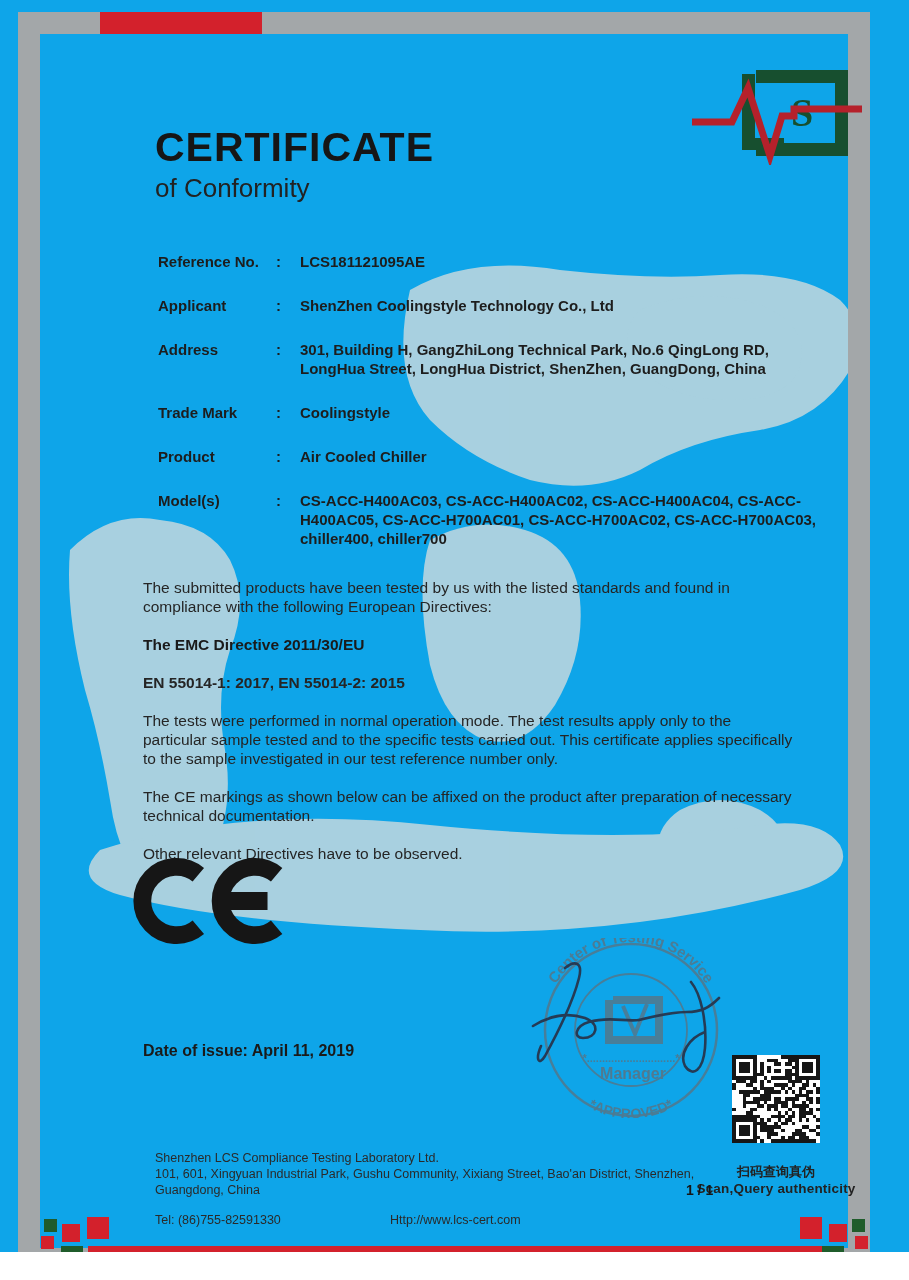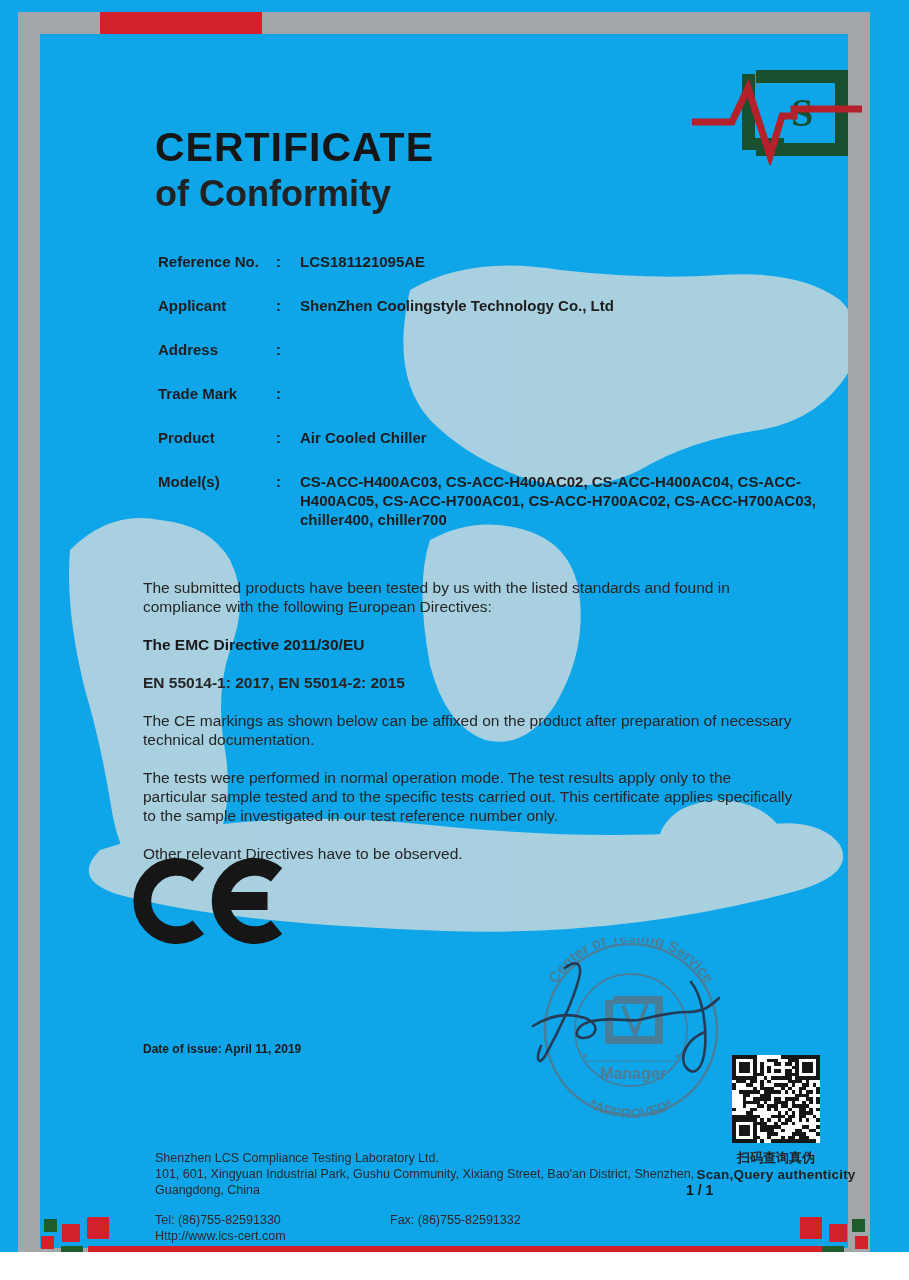--- a/index.html
+++ b/index.html
@@ -9,44 +9,44 @@
   .frame{position:absolute;left:18px;top:12px;width:852px;height:1258px;border:22px solid #a3a7a9;box-sizing:border-box;}
   .frame-red-top{position:absolute;left:100px;top:12px;width:162px;height:22px;background:#d3212c;}
   
   .sq{position:absolute;}
   .redbar{position:absolute;left:88px;top:1246px;width:734px;height:22px;background:#d3212c;}
   
   .wm{position:absolute;left:40px;top:250px;width:830px;height:740px;pointer-events:none;}
   
   .titleblock{position:absolute;left:155px;top:126px;}
   .title{font-size:41px;font-weight:bold;letter-spacing:1px;color:#161616;line-height:1.05;}
-  .subtitle{font-size:36px;font-weight:bold;color:#222;margin-top:4px;}
+  .subtitle{font-size:26px;font-weight:normal;color:#222;margin-top:4px;}
   .logo{position:absolute;left:690px;top:70px;}
   
   .fields{position:absolute;left:158px;top:252px;width:665px;}
   .frow{display:grid;grid-template-columns:118px 24px 1fr;margin-bottom:25px;font-size:15px;font-weight:bold;line-height:19px;color:#1d1d1d;}
   .frow .lbl{white-space:nowrap;}
   .frow .sep{text-align:left;}
   
   .bodytext{position:absolute;left:143px;top:578px;width:655px;font-size:15.5px;line-height:19px;color:#252525;}
   .bodytext p{margin:0 0 19px 0;}
   .bodytext .b{font-weight:bold;color:#1a1a1a;}
   .std{margin:0;font-weight:bold;}
   
   .ce{position:absolute;left:128px;top:842px;}
   
-  .dateline{position:absolute;left:143px;top:1042px;font-size:12px;font-weight:bold;color:#1a1a1a;}
+  .dateline{position:absolute;left:143px;top:1042px;font-size:16px;font-weight:bold;color:#1a1a1a;}
   
   .stamp{position:absolute;left:505px;top:938px;}
   
   .qrwrap{position:absolute;left:690px;top:1055px;width:172px;text-align:center;}
   .qr{width:88px;height:88px;margin:0 auto;display:grid;grid-template-columns:repeat(25,1fr);grid-template-rows:repeat(25,1fr);background:#fff;}
   .qr div{background:#fff;}
   .qr div.on{background:#161616;}
-  .qr-cap-cn{font-size:13px;font-weight:bold;margin-top:6px;color:#222;}
+  .qr-cap-cn{font-size:13px;font-weight:bold;margin-top:20px;color:#222;}
   .qr-cap-en{font-size:13.5px;font-weight:bold;color:#222;letter-spacing:0.2px;}
   
   .footer{position:absolute;left:155px;top:1150px;width:548px;font-size:12.5px;line-height:16px;color:#2a2a2a;}
   .fcols{display:grid;grid-template-columns:235px 1fr;}
   .pagenum{position:absolute;left:686px;top:1182px;font-size:14px;font-weight:bold;color:#161616;}
 </style>
 </head>
 <body>
 
 <div class="sheet">
@@ -101,43 +101,45 @@
       <span class="val">LCS181121095AE</span>
     </div>
     <div class="frow">
       <span class="lbl">Applicant</span>
       <span class="sep">:</span>
       <span class="val">ShenZhen Coolingstyle Technology Co., Ltd</span>
     </div>
     <div class="frow">
       <span class="lbl">Address</span>
       <span class="sep">:</span>
+      <span class="val">301, Building H, GangZhiLong Technical Park, No.6 QingLong RD, LongHua Street, LongHua District, ShenZhen, GuangDong, China</span>
     </div>
     <div class="frow">
       <span class="lbl">Trade Mark</span>
       <span class="sep">:</span>
+      <span class="val">Coolingstyle</span>
     </div>
     <div class="frow">
       <span class="lbl">Product</span>
       <span class="sep">:</span>
       <span class="val">Air Cooled Chiller</span>
     </div>
     <div class="frow">
       <span class="lbl">Model(s)</span>
       <span class="sep">:</span>
       <span class="val">CS-ACC-H400AC03, CS-ACC-H400AC02, CS-ACC-H400AC04, CS-ACC-H400AC05, CS-ACC-H700AC01, CS-ACC-H700AC02, CS-ACC-H700AC03, chiller400, chiller700</span>
     </div>
   </div>
 
   <div class="bodytext">
     <p>The submitted products have been tested by us with the listed standards and found in compliance with the following European Directives:</p>
     <p class="b">The EMC Directive 2011/30/EU</p>
     <p class="std">EN 55014-1: 2017, EN 55014-2: 2015</p>
+    <p>The tests were performed in normal operation mode. The test results apply only to the particular sample tested and to the specific tests carried out. This certificate applies specifically to the sample investigated in our test reference number only.</p>
     <p>The CE markings as shown below can be affixed on the product after preparation of necessary technical documentation.</p>
-    <p>The tests were performed in normal operation mode. The test results apply only to the particular sample tested and to the specific tests carried out. This certificate applies specifically to the sample investigated in our test reference number only.</p>
     <p>Other relevant Directives have to be observed.</p>
   </div>
 
   <svg class="ce" width="168" height="118" viewBox="0 0 236 124">
     <path d="M98.8,25.1 A48,48 0 1 0 98.8,98.9" fill="none" stroke="#161616" stroke-width="25"></path>
     <path d="M208.8,25.1 A48,48 0 1 0 208.8,98.9" fill="none" stroke="#161616" stroke-width="25"></path>
     <path d="M126,62 H196" fill="none" stroke="#161616" stroke-width="25"></path>
   </svg>
 
   <div class="dateline">Date of issue: April 11, 2019</div>
@@ -805,20 +807,19 @@
       </div>
     <div class="qr-cap-cn">扫码查询真伪</div>
     <div class="qr-cap-en">Scan,Query authenticity</div>
   </div>
 
   <div class="footer">
     <div>Shenzhen LCS Compliance Testing Laboratory Ltd.</div>
     <div>101, 601, Xingyuan Industrial Park, Gushu Community, Xixiang Street, Bao'an District, Shenzhen, Guangdong, China</div>
     <div class="fcols" style="margin-top:14px;">
       <span>Tel: (86)755-82591330</span>
-      <span>Fax: (86)755-82591332</span>
       <span>Http://www.lcs-cert.com</span>
     </div>
   </div>
 
   <div class="pagenum">1 / 1</div>
 
 </div>
 
 </body></html>

